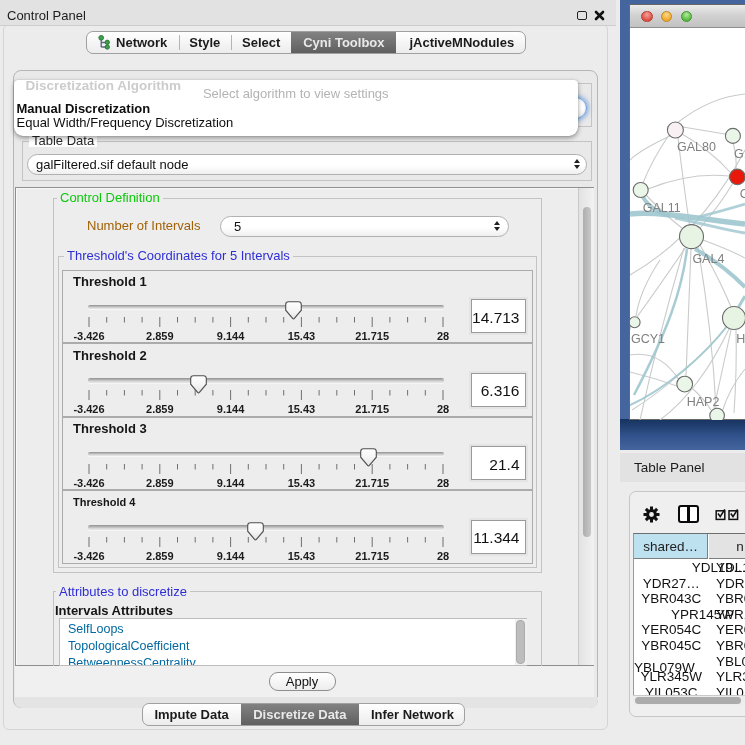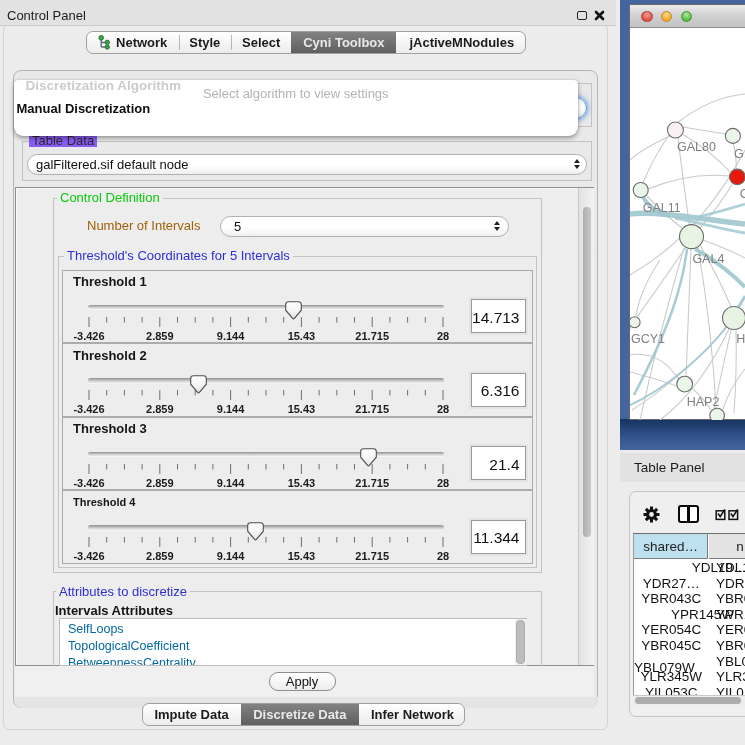--- a/index.html
+++ b/index.html
@@ -1,18 +1,18 @@
 <!DOCTYPE html>
 <html><head><meta charset="utf-8">
 <style>
 *{margin:0;padding:0;box-sizing:border-box;}
 html,body{width:745px;height:745px;overflow:hidden;}
 body{position:relative;font-family:"Liberation Sans",sans-serif;background:#ECECEC;}
 .abs{position:absolute;}
-.tlabel{position:absolute;padding:0 3px;background:#8b5cf6;line-height:13px;font-size:13px;}
+.tlabel{position:absolute;padding:0 3px;background:#ffffff;line-height:13px;font-size:13px;}
 .combo{position:absolute;border:1px solid #B1B1B1;border-radius:11px;
  background:linear-gradient(#FFFFFF 55%,#EFEFEF);box-shadow:inset 0 1px 0 #fff;}
 .spin{position:absolute;width:7px;height:10px;}
 .spin:before{content:"";position:absolute;left:0;top:0;border-left:3.5px solid transparent;border-right:3.5px solid transparent;border-bottom:4.5px solid #222;}
 .spin:after{content:"";position:absolute;left:0;bottom:0;border-left:3.5px solid transparent;border-right:3.5px solid transparent;border-top:4.5px solid #222;}
 .seg{position:absolute;top:0;height:100%;display:flex;align-items:center;justify-content:center;
  font-size:13px;font-weight:700;color:#1B1B1B;}
 .segdark{background:linear-gradient(#828282,#5F5F5F);color:#E9E9E9;}
 .sep{position:absolute;top:3px;bottom:3px;width:1px;background:#B4B4B4;}
 </style></head><body>
@@ -359,13 +359,14 @@
 <div style="position:absolute;left:82px;top:150.8px;font-size:13.5px;color:#111;line-height:15.6px;">YIL0</div>
 </div>
 <div class="abs" style="left:633px;top:694.5px;width:112px;height:11px;background:#EDEDED;border-top:1px solid #C9C9C9;"></div>
 <div class="abs" style="left:635px;top:696.5px;width:106px;height:7px;background:#ACACAC;border-radius:3.5px;"></div>
 
 <div class="abs" style="left:14px;top:80px;width:563.5px;height:55.5px;background:#fff;border-radius:4px 4px 9px 9px;
  box-shadow:0 2px 5px rgba(0,0,0,0.38),0 0 1px rgba(0,0,0,0.3);overflow:hidden;">
  <div style="position:absolute;left:11.5px;top:-1px;font-size:13.5px;font-weight:700;color:#CCCCCC;line-height:14px;">Discretization Algorithm</div>
  <div style="position:absolute;left:0;top:7px;width:100%;text-align:center;font-size:13px;color:#B3B3B3;line-height:14px;">Select algorithm to view settings</div>
  <div style="position:absolute;left:2.5px;top:21.5px;font-size:13px;font-weight:700;color:#0E0E0E;line-height:14px;">Manual Discretization</div>
+ <div style="position:absolute;left:2.5px;top:35.5px;font-size:13px;color:#0E0E0E;line-height:14px;">Equal Width/Frequency Discretization</div>
 </div>
 
 </body></html>

